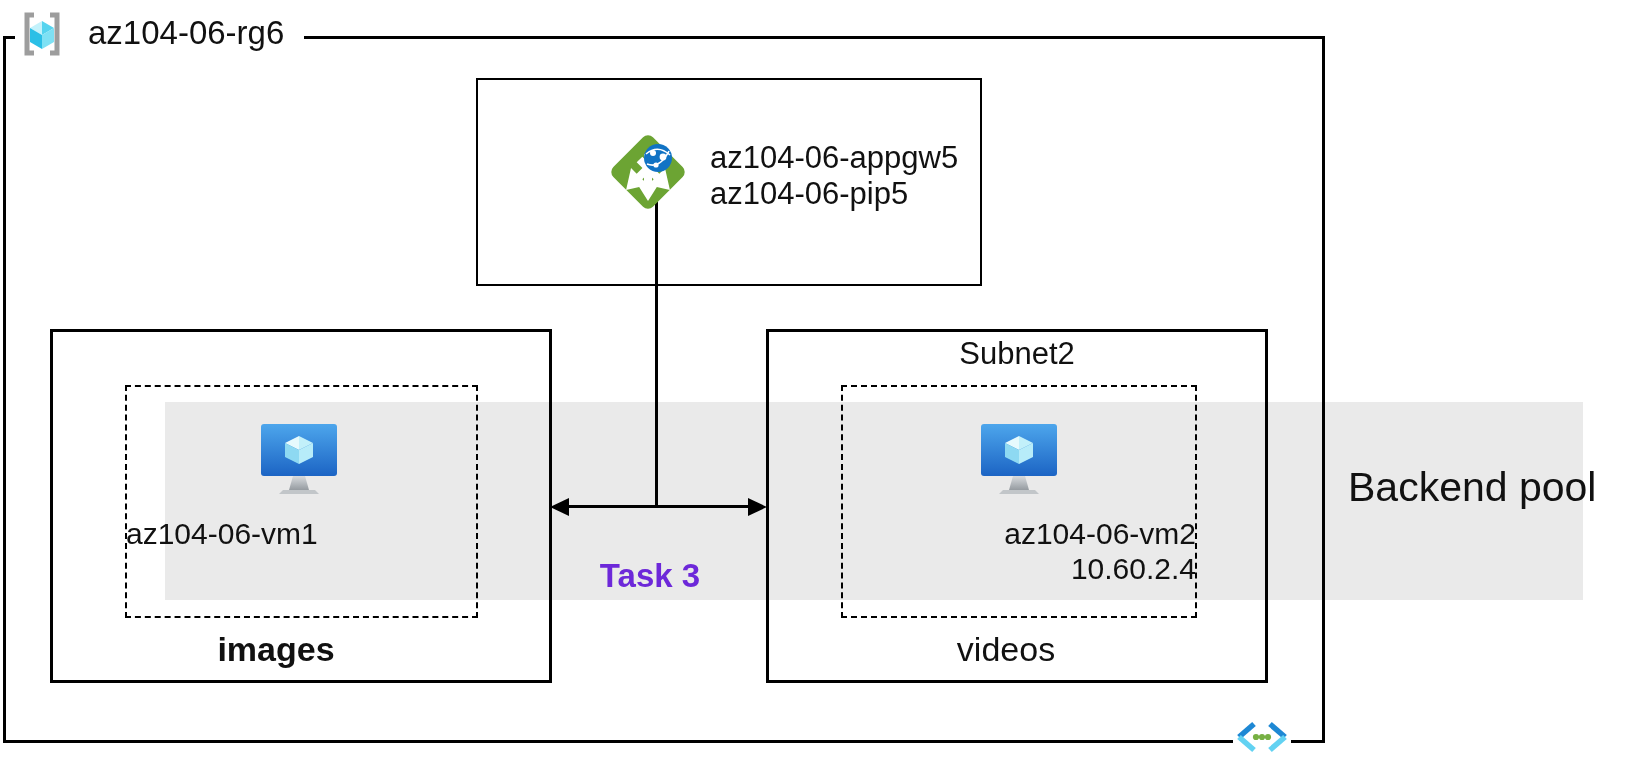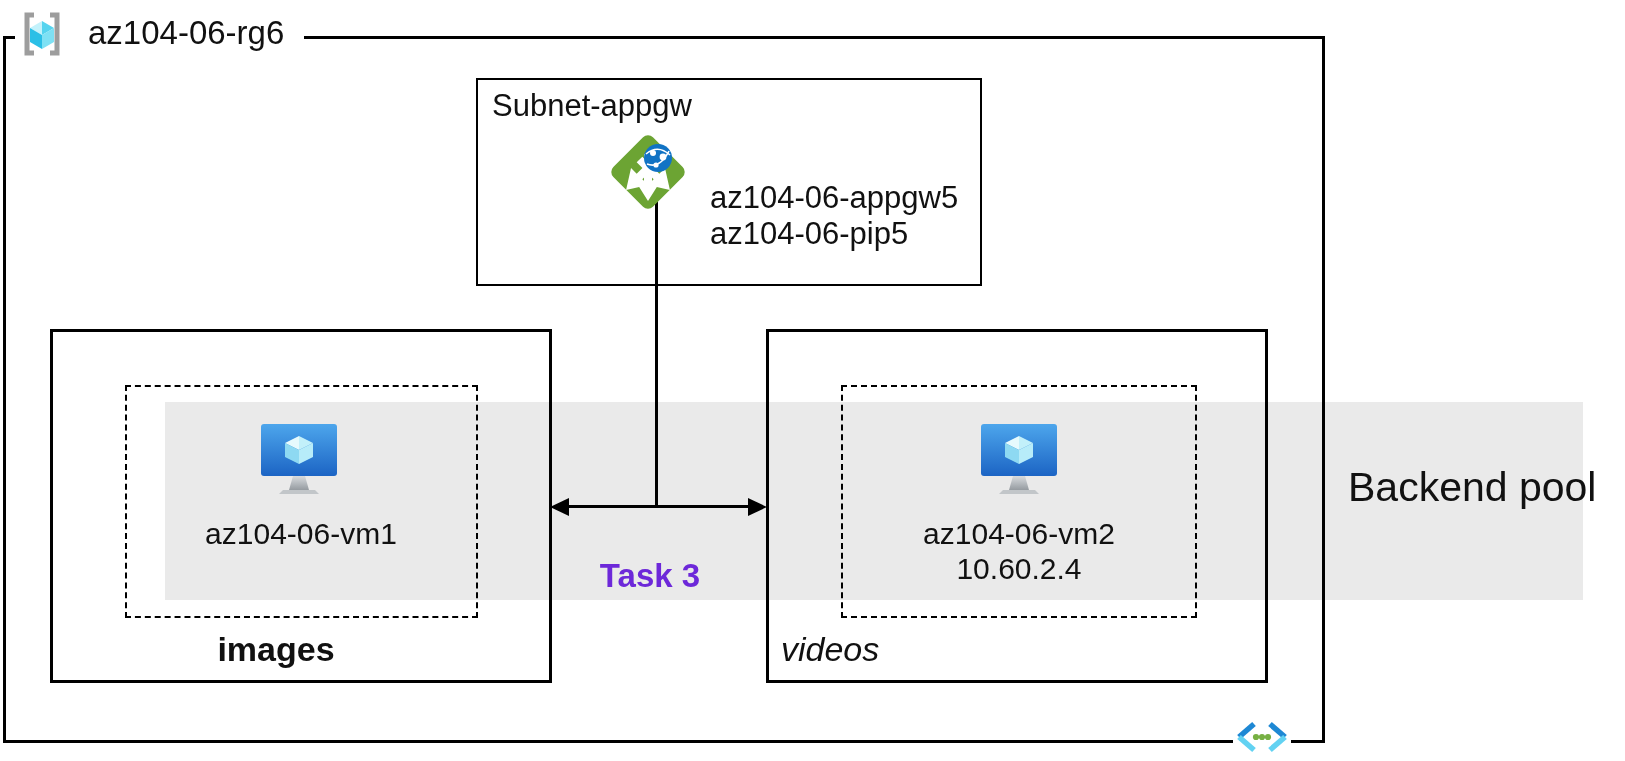--- a/index.html
+++ b/index.html
@@ -16,42 +16,42 @@
   
   .rg-box{left:3px;top:36px;width:1322px;height:707px;border:3px solid #000;box-sizing:border-box;background:transparent;z-index:2;}
   .rg-gap{left:15px;top:34px;width:289px;height:8px;background:#fff;z-index:3;}
   .rg-icon{left:19px;top:11px;width:46px;height:46px;z-index:5;}
   .rg-title{left:88px;top:14px;font-size:33px;z-index:5;}
 
   
   .appgw-box{left:476px;top:78px;width:506px;height:208px;border:2px solid #000;box-sizing:border-box;background:transparent;z-index:2;}
   .appgw-title{left:492px;top:88px;font-size:31px;z-index:5;}
   .appgw-icon{left:604px;top:128px;width:88px;height:88px;z-index:6;}
-  .appgw-text{left:710px;top:140px;font-size:31px;line-height:38px;z-index:5;margin-top:40px;}
+  .appgw-text{left:710px;top:140px;font-size:31px;line-height:38px;z-index:5;}
 
   
   .vline{left:655px;top:200px;width:3px;height:307px;background:#000;z-index:4;}
   .hline{left:566px;top:505px;width:185px;height:3px;background:#000;z-index:4;}
   .arrow-left{left:550px;top:498px;width:0;height:0;border-top:9px solid transparent;border-bottom:9px solid transparent;border-right:19px solid #000;z-index:4;}
   .arrow-right{left:748px;top:498px;width:0;height:0;border-top:9px solid transparent;border-bottom:9px solid transparent;border-left:19px solid #000;z-index:4;}
   .task{left:575px;top:557px;width:150px;text-align:center;font-size:33px;font-weight:bold;color:#6d28d9;z-index:5;}
 
   
   .sn1-box{left:50px;top:329px;width:502px;height:354px;border:3px solid #000;box-sizing:border-box;z-index:2;}
   .sn2-box{left:766px;top:329px;width:502px;height:354px;border:3px solid #000;box-sizing:border-box;z-index:2;}
   .sn1-title{left:50px;top:336px;width:502px;text-align:center;font-size:31px;z-index:5;}
   .sn2-title{left:766px;top:336px;width:502px;text-align:center;font-size:31px;z-index:5;}
   .dash1{left:125px;top:385px;width:353px;height:233px;border:2px dashed #000;box-sizing:border-box;z-index:3;}
   .dash2{left:841px;top:385px;width:356px;height:233px;border:2px dashed #000;box-sizing:border-box;z-index:3;}
   .vm1-icon{left:259px;top:424px;width:80px;height:76px;z-index:5;}
   .vm2-icon{left:979px;top:424px;width:80px;height:76px;z-index:5;}
-  .vm1-text{left:126px;top:517px;width:350px;text-align:center;font-size:30px;line-height:38px;z-index:5;}
-  .vm2-text{left:842px;top:517px;width:354px;text-align:center;font-size:30px;line-height:38px;z-index:5;}
+  .vm1-text{left:126px;top:517px;width:350px;text-align:left;font-size:30px;line-height:38px;z-index:5;}
+  .vm2-text{left:842px;top:517px;width:354px;text-align:right;font-size:30px;line-height:38px;z-index:5;}
   .images-lbl{left:51px;top:630px;width:450px;text-align:center;font-size:34px;z-index:5;font-weight:bold;}
-  .videos-lbl{left:781px;top:630px;width:450px;font-size:34px;z-index:5;font-style:italic;}
+  .videos-lbl{left:781px;top:630px;width:450px;text-align:center;font-size:34px;z-index:5;}
 
   
   .backend-lbl{left:1348px;top:464px;font-size:41px;z-index:5;text-align:right;}
 
   
   .vnet-icon{left:1233px;top:719px;width:58px;height:36px;z-index:6;}
 </style>
 </head>
 <body>
 
@@ -65,21 +65,20 @@
     <path d="M15 4 H8 V42 H15" fill="none" stroke="#9d9d9d" stroke-width="5"></path>
     <path d="M31 4 H38 V42 H31" fill="none" stroke="#9d9d9d" stroke-width="5"></path>
     <polygon points="23,10 11,17 23,24" fill="#c4f2fb"></polygon>
     <polygon points="23,10 35,17 23,24" fill="#55d4ef"></polygon>
     <polygon points="11,17 23,24 23,38 11,31" fill="#2bbfe6"></polygon>
     <polygon points="35,17 23,24 23,38 35,31" fill="#7ee1f4"></polygon>
   </svg>
   <div class="abs rg-title lbl">az104-06-rg6</div>
 
   <div class="abs appgw-box"></div>
-  <div class="abs appgw-title lbl">Subnet-appgw</div>
 
   <div class="abs vline"></div>
   <div class="abs hline"></div>
   <div class="abs arrow-left"></div>
   <div class="abs arrow-right"></div>
   <div class="abs task lbl">Task 3</div>
 
   <svg class="abs appgw-icon" viewBox="0 0 88 88">
     <rect x="16" y="16" width="56" height="56" rx="7" transform="rotate(45 44 44)" fill="#6ca433"></rect>
     <path d="M40 28 h8 v24 h8 l-12 19 l-12 -19 h8 z" fill="#fff" transform="rotate(45 44 40)"></path>
@@ -117,20 +116,21 @@
     <polygon points="54,19 40,26 40,40 54,33" fill="#b7ecf9"></polygon>
     <polygon points="34,52 46,52 50,66 30,66" fill="url(#st1)"></polygon>
     <polygon points="24,66 56,66 60,70 20,70" fill="#c2c6c9"></polygon>
   </svg>
   <div class="abs vm1-text">
     <div class="lbl">az104-06-vm1</div>
   </div>
   <div class="abs images-lbl lbl">images</div>
 
   <div class="abs sn2-box"></div>
+  <div class="abs sn2-title lbl">Subnet2</div>
   <div class="abs dash2"></div>
   <svg class="abs vm2-icon" viewBox="0 0 80 76">
     <defs>
       <linearGradient id="vmg2" x1="0" y1="0" x2="0" y2="1">
         <stop offset="0" stop-color="#4da6ec"></stop>
           <stop offset="1" stop-color="#1c64c4"></stop>
       </linearGradient>
       <linearGradient id="st2" x1="0" y1="0" x2="0" y2="1">
         <stop offset="0" stop-color="#d8dbde"></stop>
           <stop offset="1" stop-color="#959ba0"></stop>

